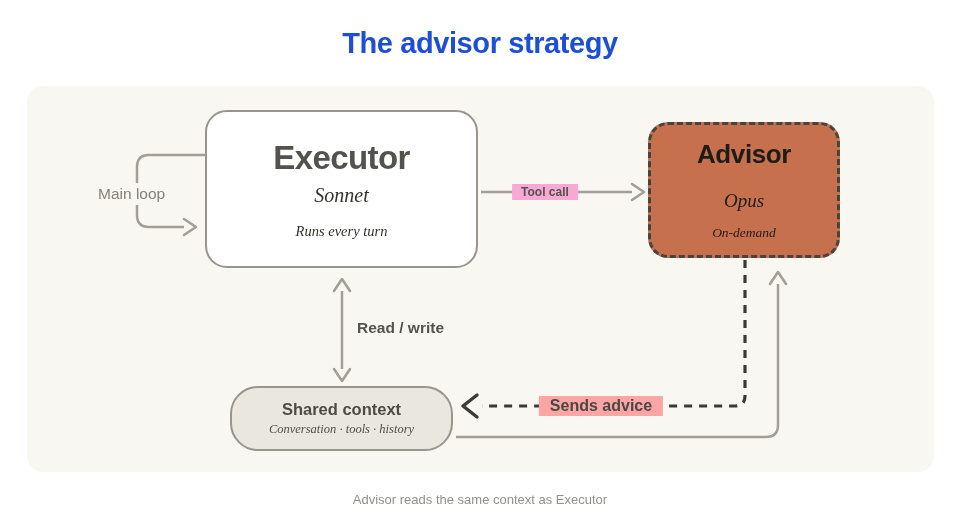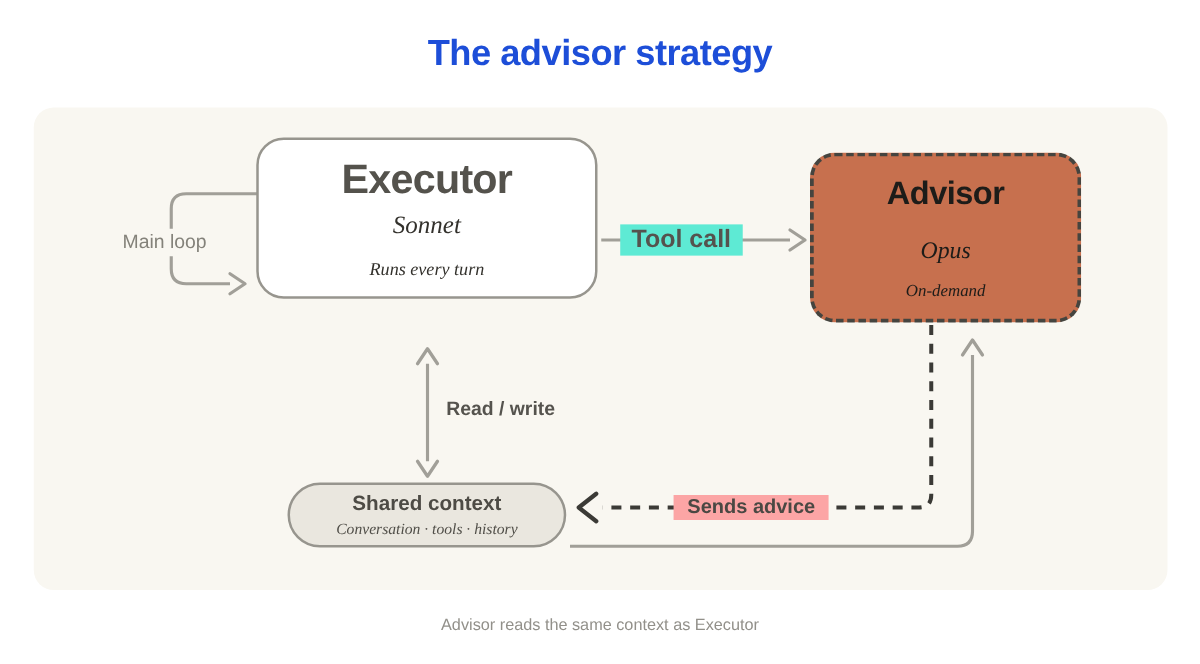--- a/index.html
+++ b/index.html
@@ -13,48 +13,48 @@
     font-size:29px; font-weight:700; letter-spacing:-0.4px; color:#1d4ed8;
   }
   .panel {
     position:absolute; left:27px; top:86px; width:907px; height:386px;
     background:#f9f7f1; border-radius:16px;
   }
   svg.arrows { position:absolute; left:0; top:0; width:960px; height:531px; pointer-events:none; }
 
   .node { position:absolute; display:flex; flex-direction:column; align-items:center; justify-content:center; text-align:center; }
   .node-executor {
-    left:205px; top:110px; width:273px; height:129px;
+    left:205px; top:110px; width:273px; height:158px;
     background:#ffffff; border:2.5px solid #97958e; border-radius:22px;
   }
   .node-advisor {
-    left:648px; top:122px; width:217px; height:136px;
+    left:648px; top:122px; width:192px; height:136px;
     background:#c7704e; border:3px dashed #45443f; border-radius:20px;
   }
   .node-shared {
-    left:230px; top:386px; width:223px; height:52px;
+    left:230px; top:386px; width:223px; height:65px;
     background:#eae7df; border:2px solid #97958e; border-radius:28px;
   }
   .exec-title { font-size:33px; font-weight:700; letter-spacing:-0.6px; color:#54524c; }
   .exec-model { font-family:"Liberation Serif", serif; font-style:italic; font-size:20px; color:#33312c; margin-top:7px; }
   .exec-note  { font-family:"Liberation Serif", serif; font-style:italic; font-size:14.5px; color:#33312c; margin-top:16px; }
   .adv-title  { font-size:26px; font-weight:700; letter-spacing:-0.4px; color:#1d1c19; }
   .adv-model  { font-family:"Liberation Serif", serif; font-style:italic; font-size:19px; color:#1d1c19; margin-top:20px; }
   .adv-note   { font-family:"Liberation Serif", serif; font-style:italic; font-size:13.5px; color:#1d1c19; margin-top:13px; }
   .shared-title { font-size:16.5px; font-weight:700; color:#4d4b45; }
   .shared-sub   { font-family:"Liberation Serif", serif; font-style:italic; font-size:12.5px; color:#504e48; margin-top:3px; }
 
   .edge-label { position:absolute; white-space:nowrap; }
   .lbl-main-loop {
     left:93px; top:183px; font-size:15.5px; color:#84827a;
     background:#f9f7f1; padding:2px 5px;
   }
   .lbl-tool-call {
     left:545px; top:192px; transform:translate(-50%,-50%);
-    font-size:20px; font-weight:700; color:#55534e; background:#5eead4; padding:1px 9px;
+    font-size:12px; font-weight:700; color:#55534e; background:#f9a8d4; padding:1px 9px;
   }
   .lbl-read-write {
     left:357px; top:328px; transform:translateY(-50%);
     font-size:15.5px; font-weight:700; color:#55534e;
   }
   .lbl-sends-advice {
     left:601px; top:406px; transform:translate(-50%,-50%);
     font-size:16px; font-weight:700; color:#4a4843; background:#fca5a5; padding:1px 11px;
   }
   .lbl-reviews-context {

